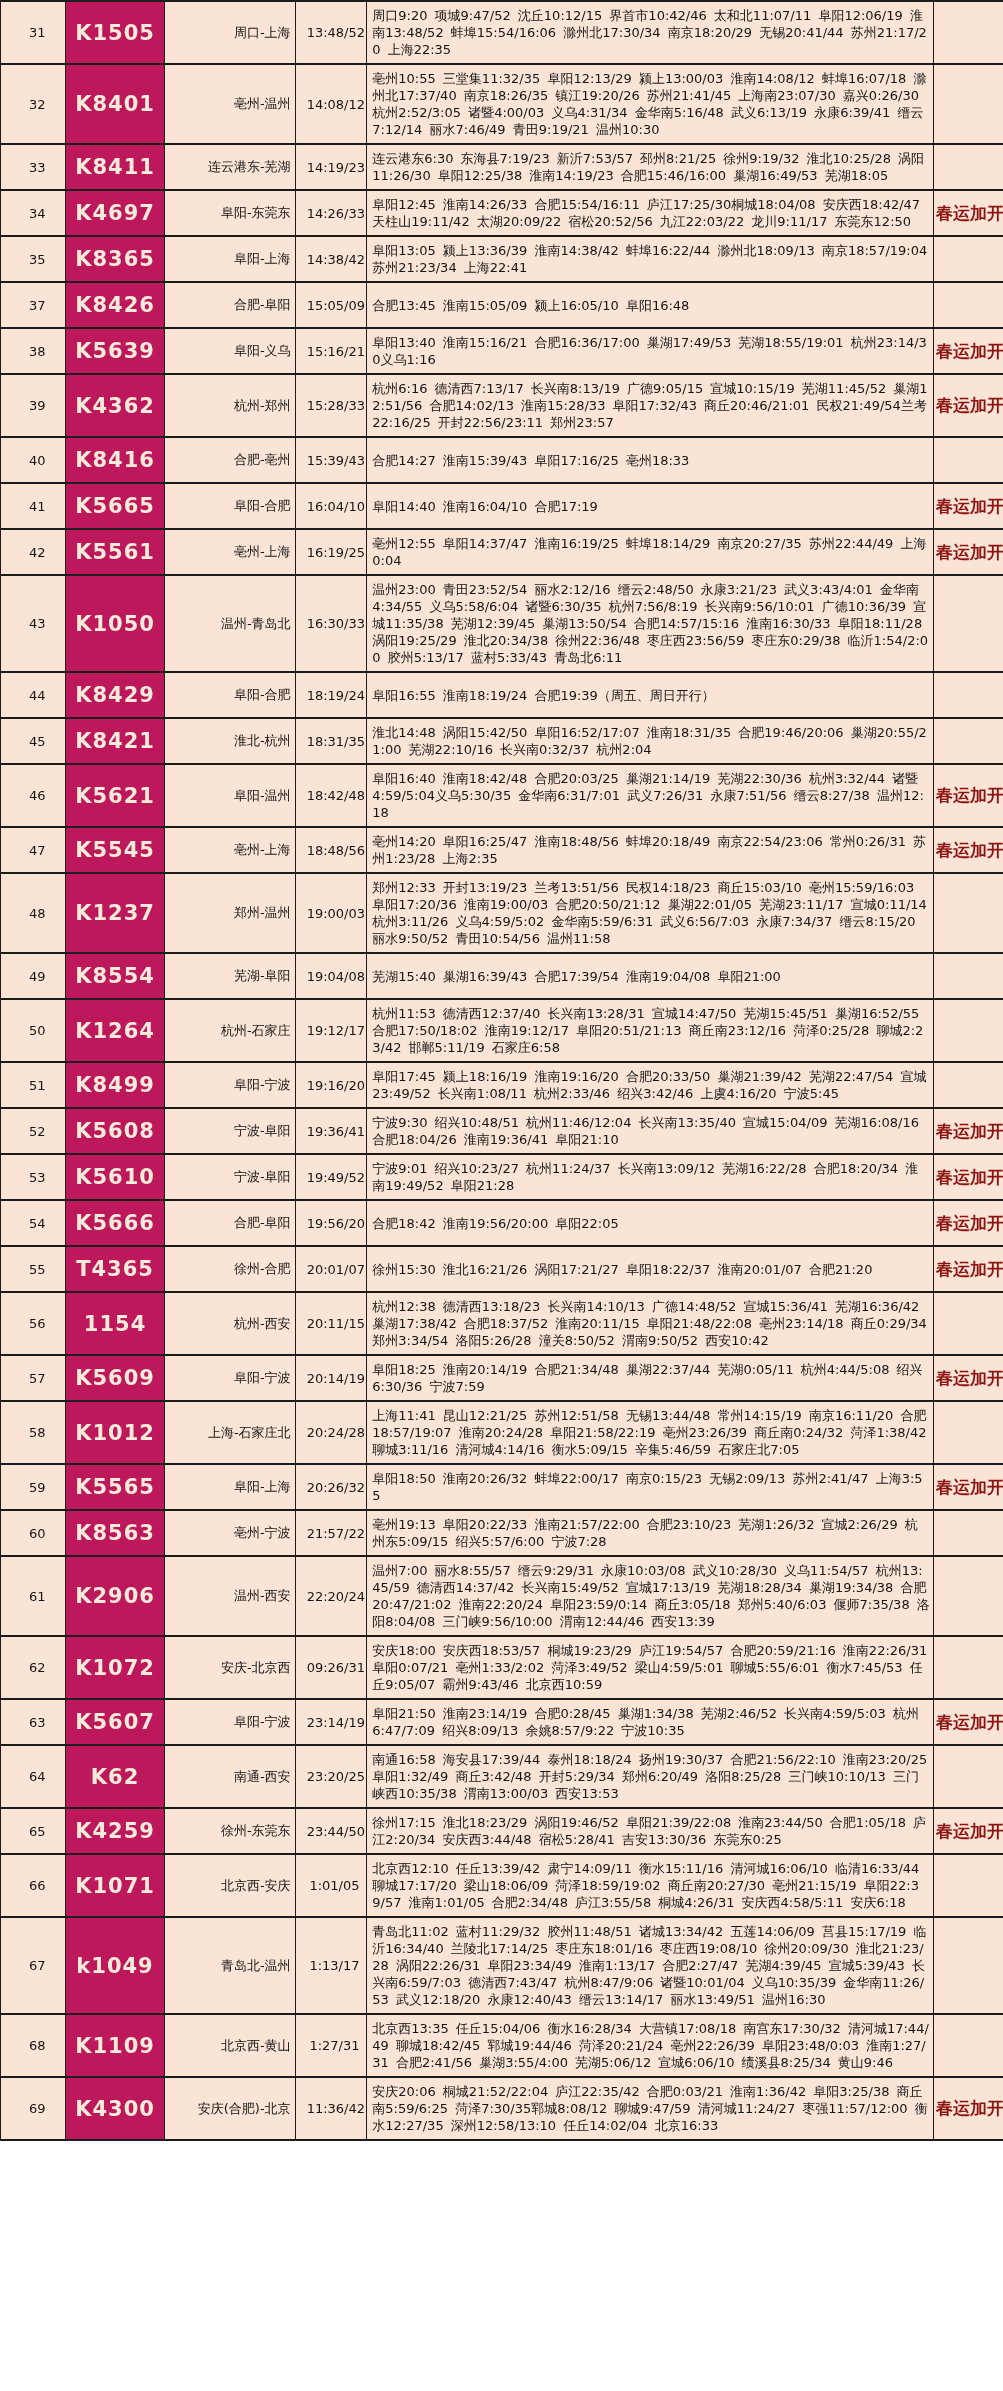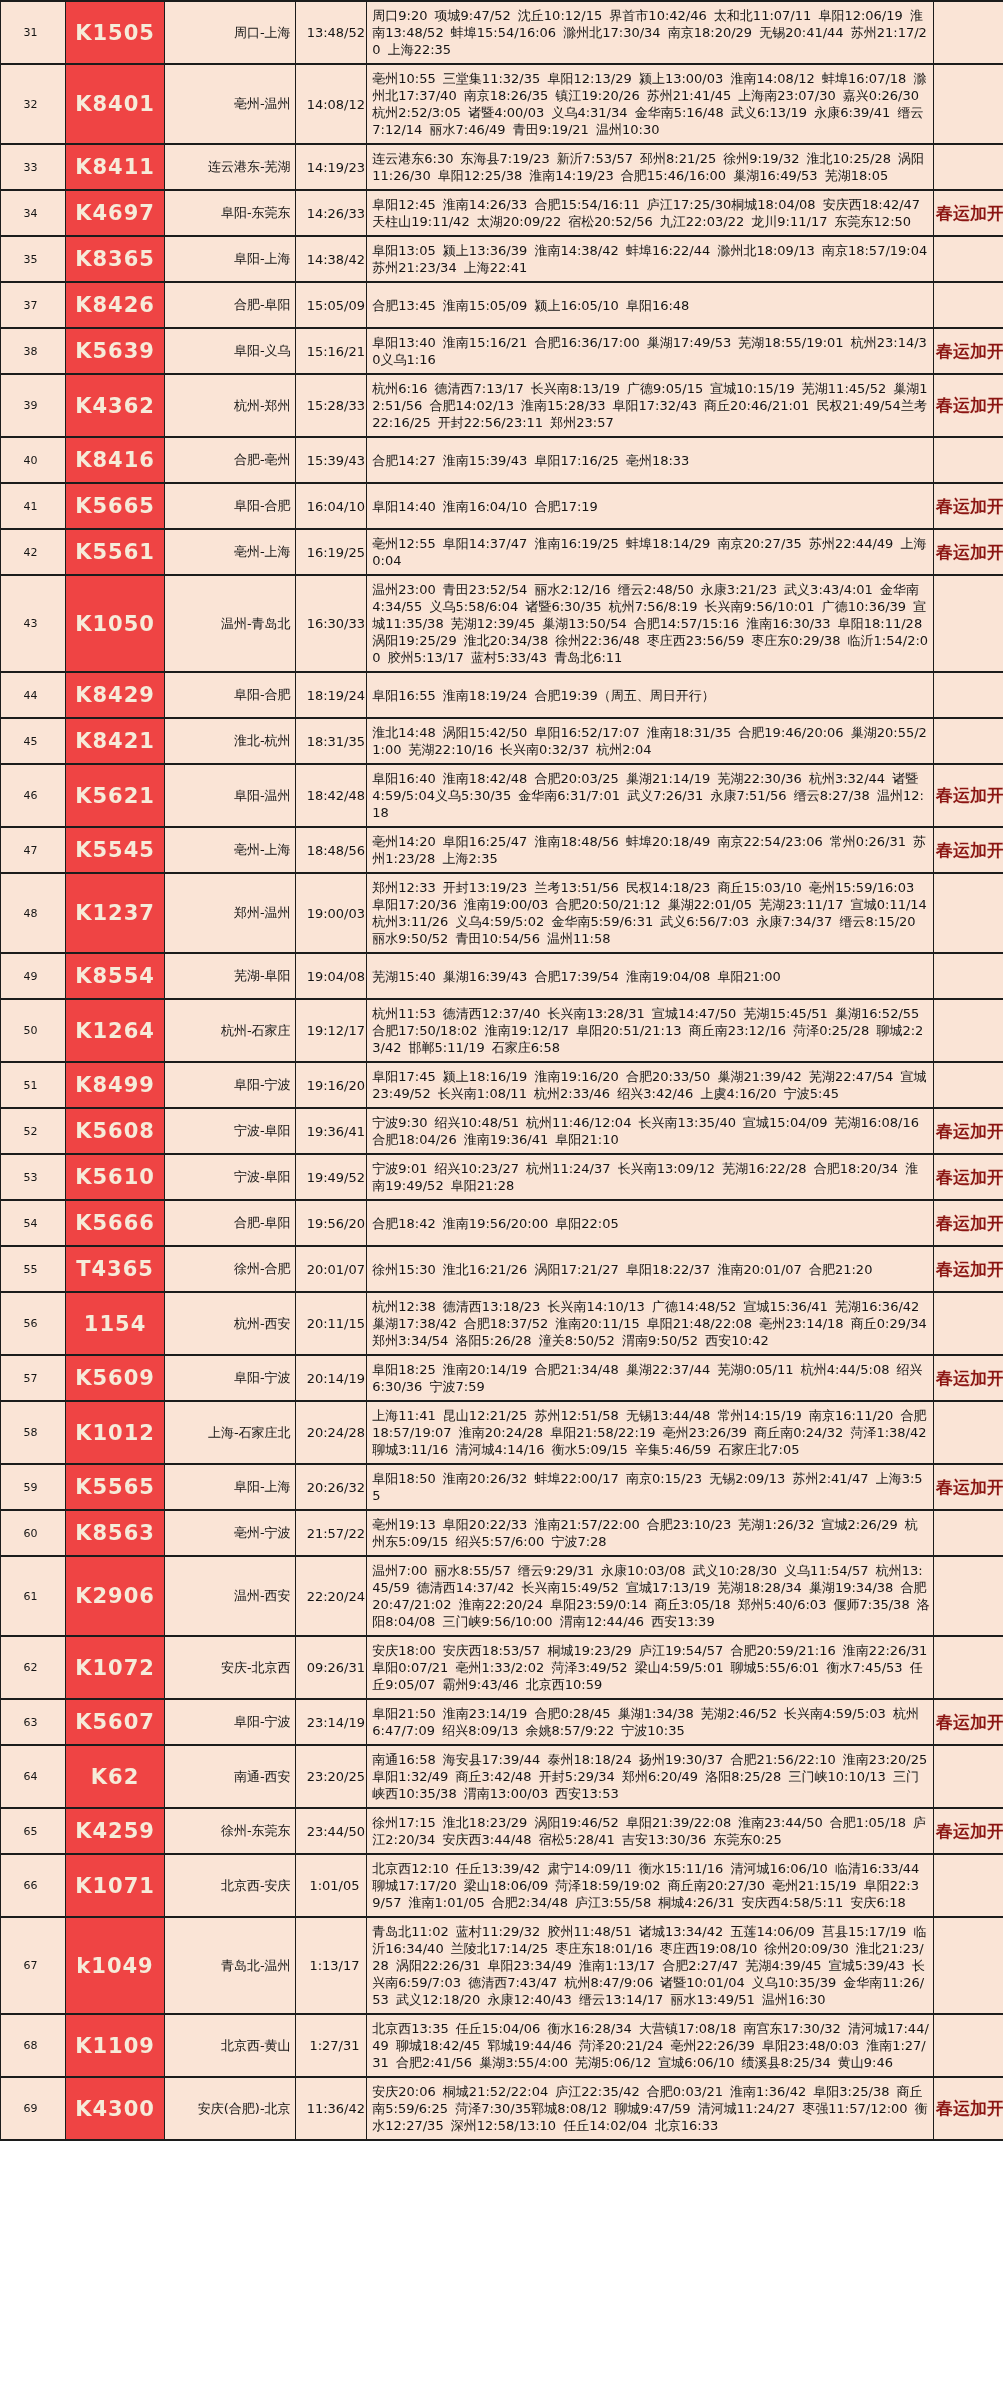--- a/index.html
+++ b/index.html
@@ -21,22 +21,22 @@
     overflow:hidden;
   }
   col.c-no{width:64px;}
   col.c-train{width:99px;}
   col.c-route{width:129px;}
   col.c-time{width:71px;}
   col.c-stops{width:562px;}
   col.c-note{width:70px;}
   td.no{
     text-align:right;
-    font-size:11px;
-    padding-right:27px;
+    font-size:13px;
+    padding-right:19px;
     background:#fae4d6;
   }
   td.train{
     text-align:center;
     font-size:21px;
     font-weight:bold;
     letter-spacing:1px;
     padding:10px 2px;
   }
   td.route{
@@ -58,21 +58,21 @@
     word-break:break-all;
   }
   td.note{
     text-align:right;
     font-size:17px;
     font-weight:bold;
     white-space:nowrap;
     padding:6px 0;
   }
 </style>
-<style>td{color:#151515;border-color:#1C1C1C;}table.timetable, td.no, td.route, td.time, td.stops, td.note{background:#FAE4D6;}td.train{background:#ef4444;color:#F6EBD9;}td.note{color:#8B1512;}</style></head>
+<style>td{color:#151515;border-color:#1C1C1C;}table.timetable, td.no, td.route, td.time, td.stops, td.note{background:#FAE4D6;}td.train{background:#be185d;color:#F6EBD9;}td.note{color:#8B1512;}</style></head>
 <body>
 
 <div class="wrap">
   <table class="timetable">
     <colgroup>
       <col class="c-no">
         <col class="c-train">
         <col class="c-route">
       <col class="c-time">
         <col class="c-stops">

